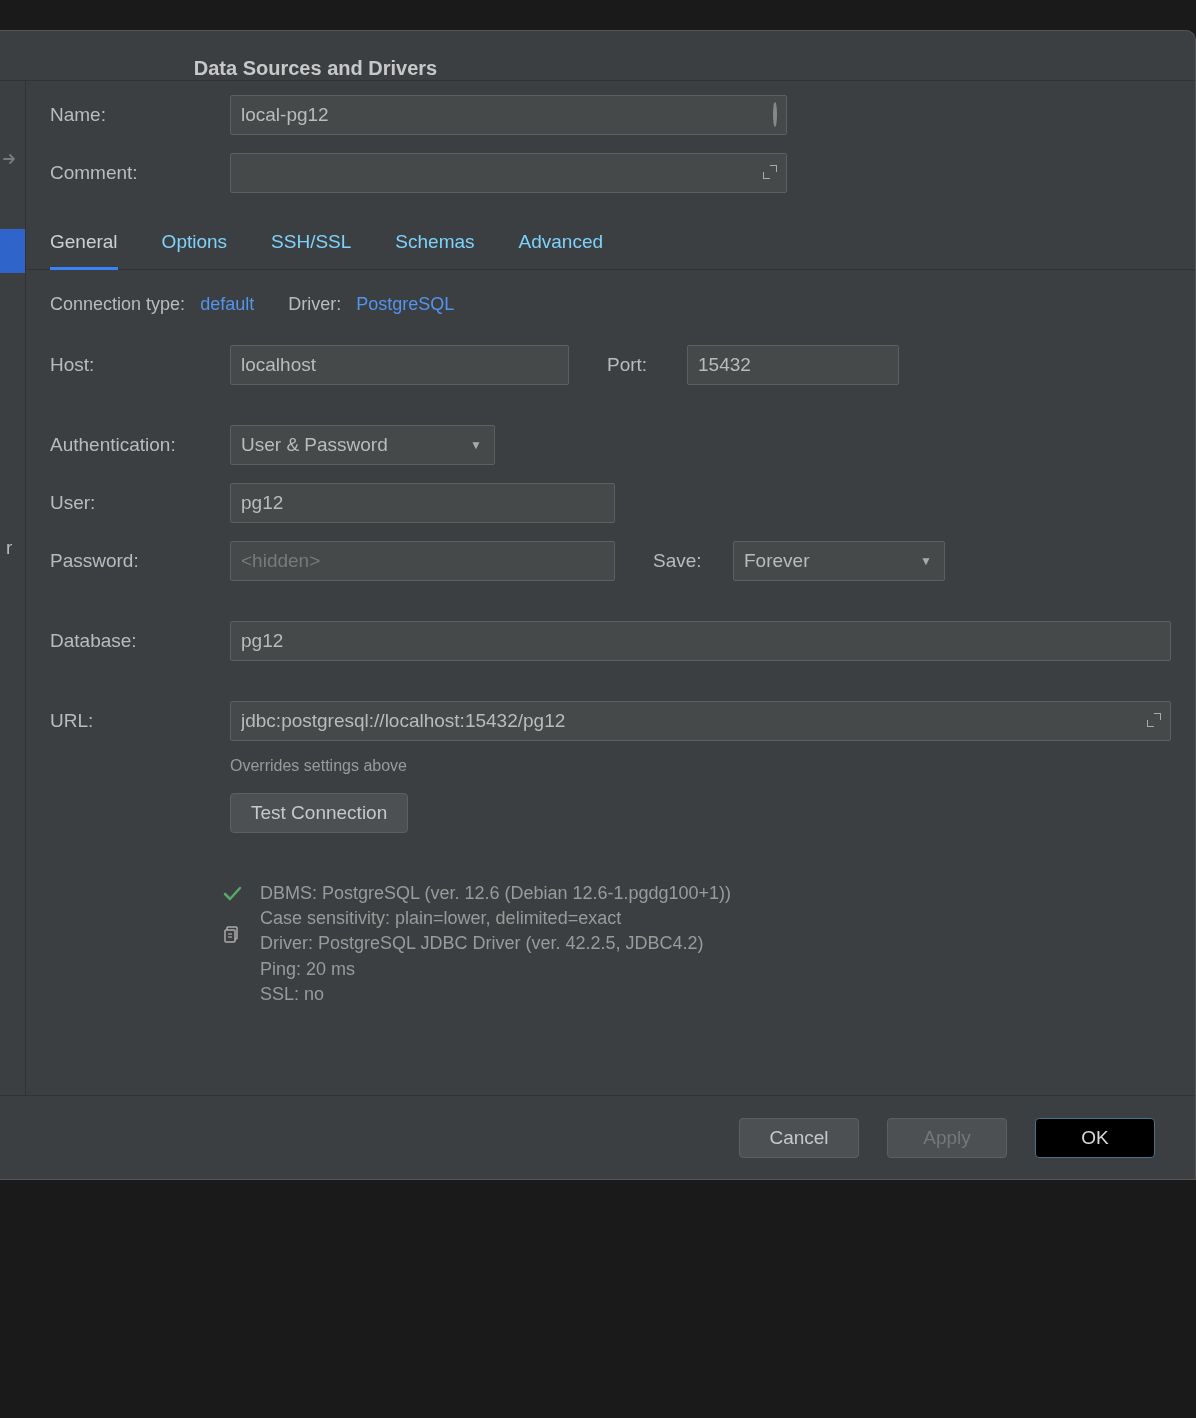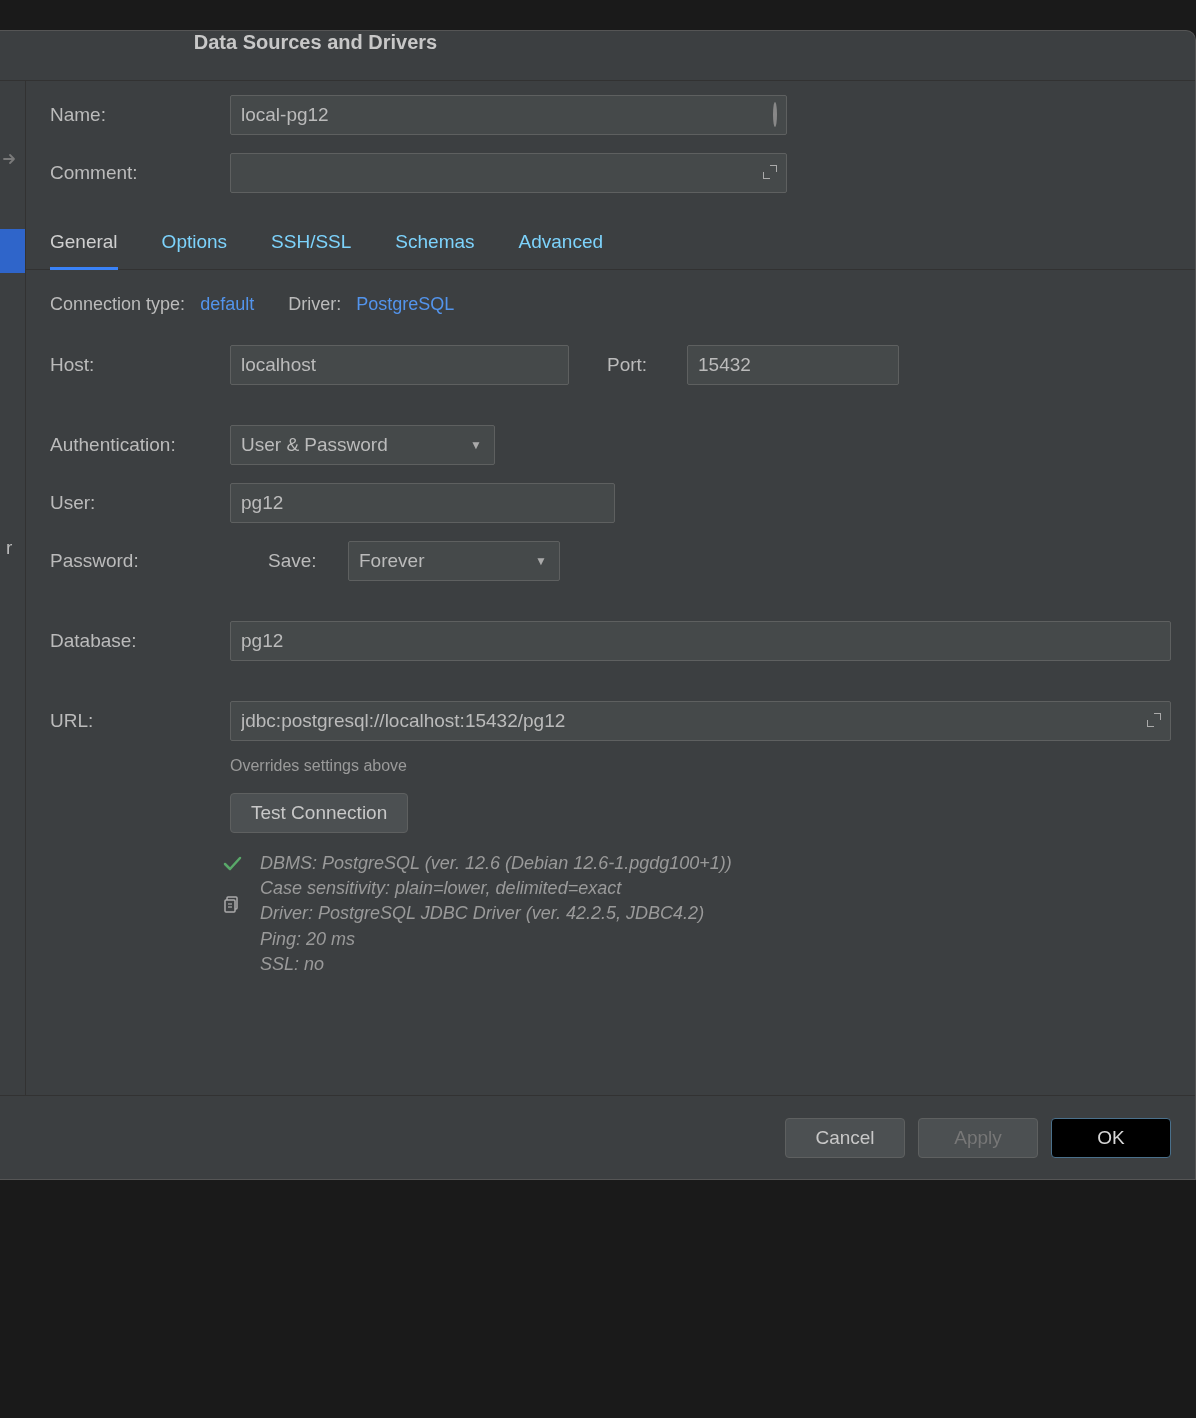--- a/index.html
+++ b/index.html
@@ -21,21 +21,21 @@
     background: #3c3f41;
     border-top-right-radius: 10px;
     border: 1px solid #555;
     border-left: none;
     display: flex;
     flex-direction: column;
   }
   .titlebar {
     height: 50px;
     display: flex;
-    align-items: flex-start;
+    align-items: flex-end;
     justify-content: center;
     border-bottom: 1px solid #323232;
     padding-left: 36px;
   }
   .titlebar-title {
     color: #c8c8c8;
     font-weight: 600;
     font-size: 20px;
     position: relative;
     left: -300px;
@@ -185,21 +185,21 @@
   }
   .btn.disabled { color: #777; }
   .helper {
     font-size: 16px;
     color: #9a9a9a;
     margin-top: 6px;
   }
   .status-block {
     display: flex;
     gap: 18px;
-    font-style: italic;
+    margin-top: 30px;
   }
   .status-icons {
     display: flex;
     flex-direction: column;
     gap: 16px;
     padding-top: 2px;
   }
   .check-icon { color: #59a869; font-size: 20px; }
   .copy-icon { color: #aaa; font-size: 20px; }
   .status-lines {
@@ -207,22 +207,22 @@
     font-size: 18px;
     line-height: 1.4;
   }
   .footer {
     height: 84px;
     border-top: 1px solid #323232;
     background: #3c3f41;
     display: flex;
     align-items: center;
     justify-content: flex-end;
-    gap: 13px;
-    padding: 0 24px;
+    gap: 28px;
+    padding: 0 40px;
   }
   .footer .btn { width: 120px; }
 </style>
 </head>
 <body>
 
 <div class="dialog">
   <div class="titlebar">
     <div class="titlebar-title">Data Sources and Drivers</div>
   </div>
@@ -295,20 +295,21 @@
         </div>
       </div>
 
       <div class="form-row">
         <div class="label">User:</div>
         <input class="input" style="width: 385px;" value="pg12">
       </div>
 
       <div class="form-row">
         <div class="label">Password:</div>
+        <input class="input" type="password" style="width: 385px;" placeholder="&lt;hidden&gt;">
         <div style="width:38px;"></div>
         <div style="width:80px;">Save:</div>
         <div class="select" style="width:212px;">
           <span>Forever</span>
           <span class="chev">▼</span>
         </div>
       </div>
 
       <div style="height:22px;"></div>
 

